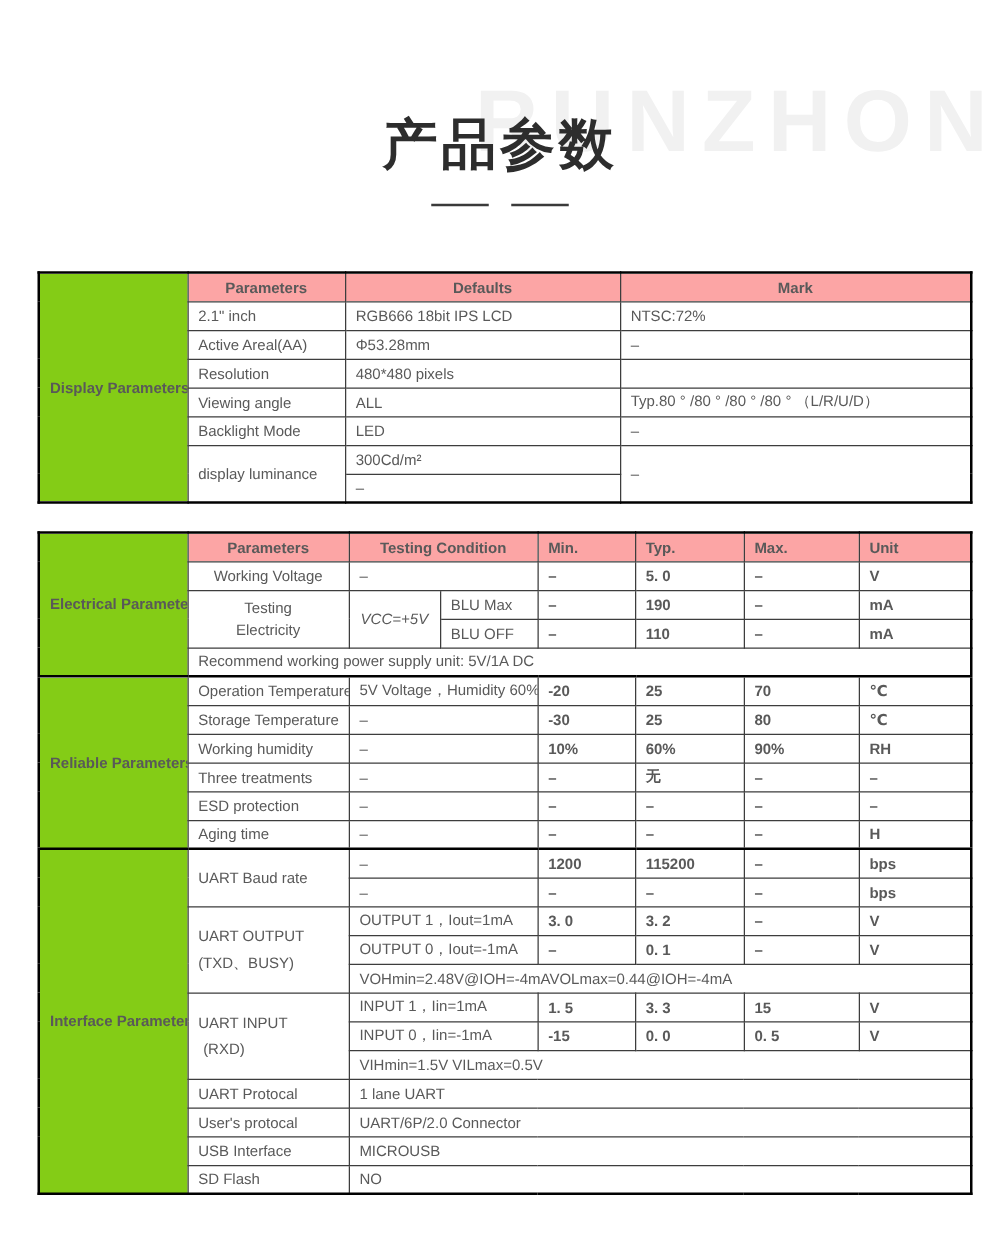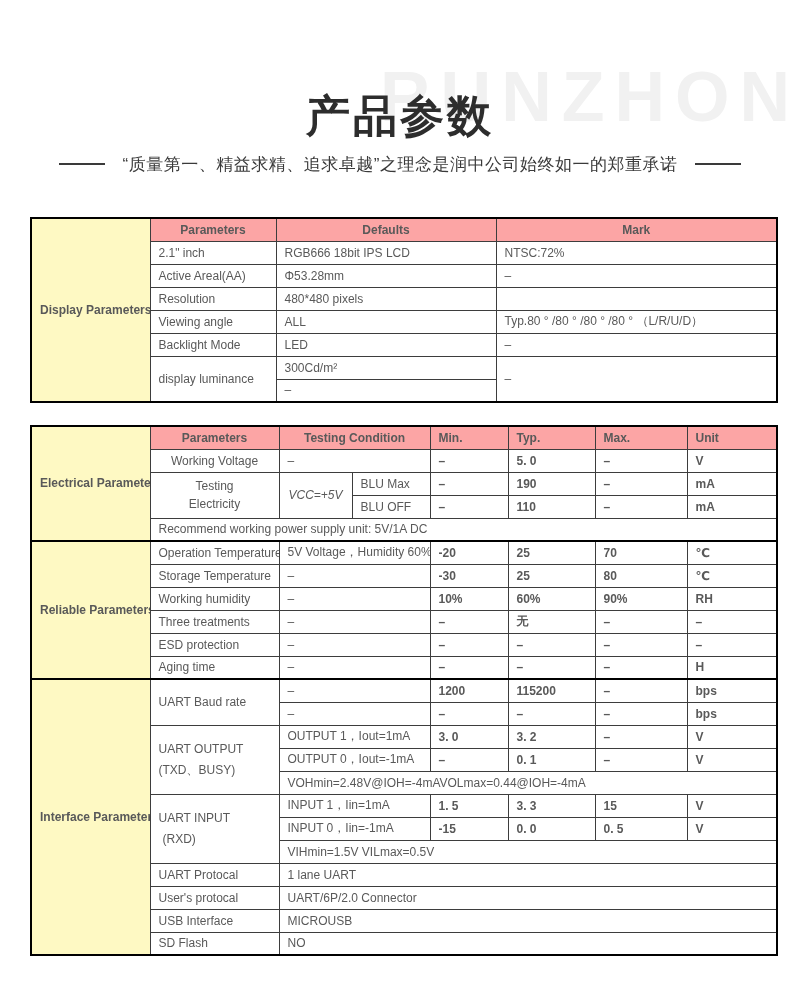--- a/index.html
+++ b/index.html
@@ -26,21 +26,21 @@
   table.tbl td{
     border:1px solid #3d3d3d;height:23px;padding:0 8px;font-size:12px;color:#595959;
     overflow:hidden;white-space:nowrap;box-sizing:border-box;vertical-align:middle;
   }
   .t1{position:absolute;left:30px;top:217px;width:746px;}
   .t2{position:absolute;left:30px;top:425px;width:746px;}
 
   td.hdr{background:#fca5a5;font-weight:700;color:#151515;text-align:center;height:22px;}
   td.hdr-l{text-align:left;margin-top:20px;}
   td.lbl{
-    background:#fef9c3;font-weight:700;color:#151515;font-size:17px;text-align:right;
+    background:#84cc16;font-weight:700;color:#151515;font-size:17px;text-align:right;
     border:2px solid #000;border-right:1px solid #3d3d3d;white-space:normal;line-height:1.25;
     padding:0 6px;
   }
   td.val{font-weight:700;color:#1d1d1d;}
   td.ctr{text-align:center;}
   td.ital{font-style:italic;}
   td.pc{font-size:11px;}
   td.xs{font-size:10.5px;}
   td.pre{white-space:pre;}
   tr.sep td{border-top:2px solid #000;}
@@ -49,21 +49,20 @@
 </style>
 </head>
 <body>
 
 <div class="page">
 
   <div class="watermark">RUNZHON</div>
   <h1 class="title">产品参数</h1>
   <div class="subtitle-row">
     <span class="side-line"></span>
-    <span class="subtitle">“质量第一、精益求精、追求卓越”之理念是润中公司始终如一的郑重承诺</span>
     <span class="side-line"></span>
   </div>
 
   <table class="tbl t1">
     <colgroup>
         <col style="width:119px">
         <col style="width:126px">
         <col style="width:220px">
         <col style="width:281px">
       </colgroup>

